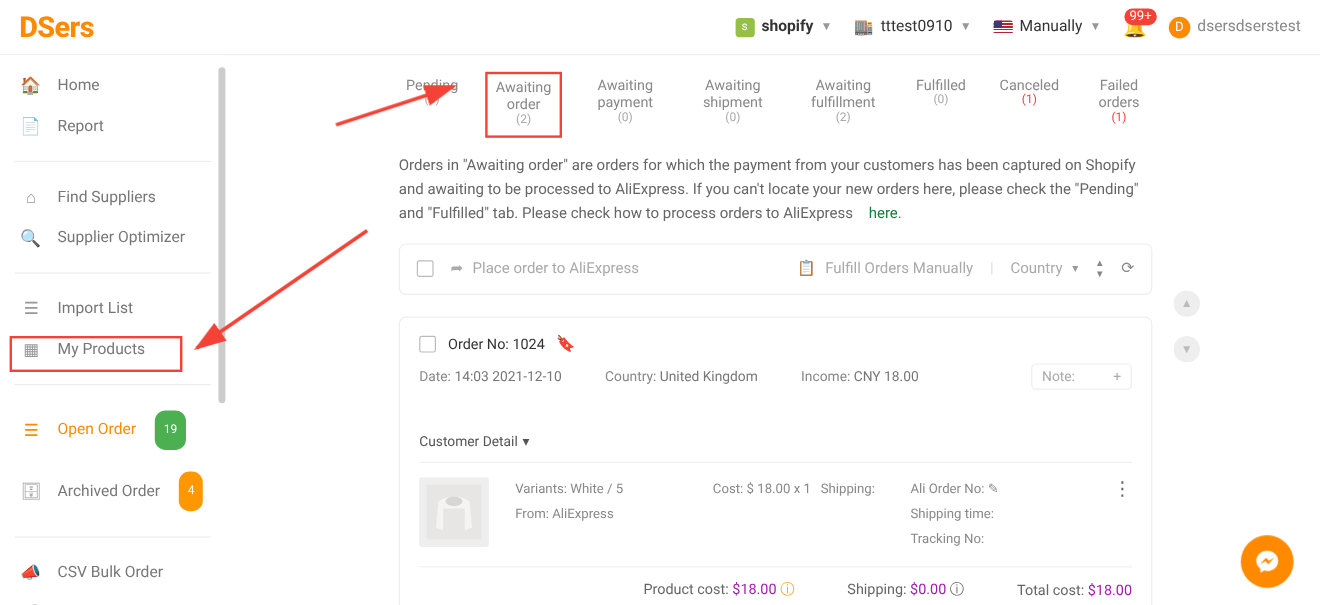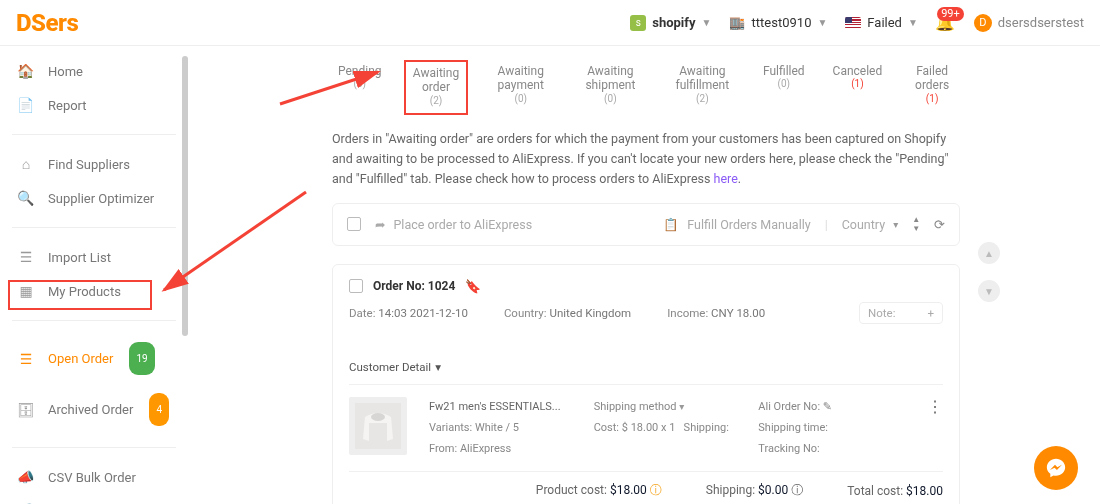--- a/index.html
+++ b/index.html
@@ -39,48 +39,48 @@
 
 
 .tabs { display: flex; gap: 16px; margin-bottom: 14px; font-size: 12px; color: #888; flex-wrap:nowrap; }
 .tab { text-align: center; padding: 4px 6px 6px; cursor: pointer; line-height: 1.2; position:relative;}
 .tab .tab-count { font-size: 10px; color: #aaa; }
 .tab.active { border: 2px solid #f44336; }
 .tab.canceled .tab-count, .tab.failed .tab-count { color: #f44336; }
 
 
 .desc { font-size: 12.5px; color: #666; line-height: 1.6; margin-bottom: 14px; }
-.desc a { color: #8b5cf6; text-decoration: none; }
+.desc a { color: #15803d; text-decoration: none; margin-left: 10px; }
 
 
 .list-toolbar { border: 1px solid #eee; border-radius: 6px; display: flex; align-items: center; padding: 12px 14px; margin-bottom: 18px; gap: 14px; color: #aaa; font-size: 12.5px; }
 .checkbox { width: 14px; height: 14px; border: 1.5px solid #bbb; border-radius: 2px; flex-shrink:0; }
 .toolbar-spacer { flex:1; }
 .tool-link { display:flex; align-items:center; gap:8px; }
 .stepper { display:flex; flex-direction:column; font-size:8px; color:#888; line-height:1; gap:1px;}
 .refresh-icon { font-size: 13px; color:#888; }
 
 
 .order-card { border: 1px solid #eee; border-radius: 6px; padding: 14px 16px 14px; margin-bottom: 18px; font-size: 12px; }
 .order-header { display: flex; align-items: center; gap: 10px; margin-bottom: 8px; }
-.order-no { font-weight: 700; color: #333; text-align: center; }
+.order-no { font-weight: 400; color: #333; text-align: center; }
 .bookmark { color: #999; font-size: 13px; }
 .order-meta { display: flex; gap: 36px; color: #777; font-size: 11.5px; margin-bottom: 10px; flex-wrap:wrap; align-items:center;}
 .order-meta .label { color: #888; }
 .note-box { border: 1px solid #eee; border-radius: 4px; padding: 3px 8px; display: flex; align-items: flex-end; gap: 32px; color:#aaa; }
 .customer-link { color:#555; display:flex; align-items:center; gap:4px; }
 .order-row { border-top: 1px solid #f0f0f0; padding-top: 12px; display: grid; grid-template-columns: 68px 1fr 1fr 1fr 20px; gap: 12px; font-size: 11px; color:#888; align-items: start; }
 .thumb { width: 58px; height: 58px; background: #eee; border-radius: 2px; position: relative; display:flex; align-items:center; justify-content:center; overflow:hidden;}
 .thumb svg { width: 46px; height:46px; }
 .row-col { line-height: 1.9; }
 .row-col .title { color: #666; }
 .more-dots { font-size: 16px; color: #666; text-align:right; }
 .order-totals { border-top: 1px solid #f0f0f0; margin-top: 12px; padding-top: 10px; display: flex; justify-content: flex-end; gap: 44px; align-items: center; font-size: 12px; color:#666;}
 .order-totals .label { color:#666; }
-.order-totals .val { color:#0f172a; }
+.order-totals .val { color:#a21caf; }
 .warn-icon { color:#f5a623; }
 
 
 .float-btn { position: absolute; right: 100px; width: 22px; height: 22px; border-radius: 50%; background: #eee; color:#bbb; display:flex; align-items:center; justify-content:center; font-size:10px;}
 .float-up { top: 242px; }
 .float-down { top: 280px; }
 .chat-bubble { position: absolute; right: 22px; bottom: 14px; width: 44px; height: 44px; border-radius: 50%; background: #ff8a00; display:flex; align-items:center; justify-content:center;}
 .chat-bubble svg { width:22px; height:22px; }
 
 
@@ -97,21 +97,21 @@
       <span class="shop-label">shopify</span>
       <span class="dropdown-caret">▼</span>
     </div>
     <div class="store-selector">
       <span>🏬</span>
       <span>tttest0910</span>
       <span class="dropdown-caret">▼</span>
     </div>
     <div class="store-selector">
       <span class="flag"></span>
-      <span>Failed</span>
+      <span>Manually</span>
       <span class="dropdown-caret">▼</span>
     </div>
     <div class="bell">
       <span>🔔</span>
       <span class="badge">99+</span>
     </div>
     <div class="user-area">
       <span class="avatar">D</span>
       <span>dsersdserstest</span>
     </div>
@@ -268,26 +268,24 @@
 
     <div class="order-row">
       <div class="thumb">
         <svg viewBox="0 0 46 46">
             <rect x="0" y="0" width="46" height="46" fill="#e8e6e4"></rect>
             <path d="M10 14 Q23 6 36 14 L38 36 L32 38 L32 20 L14 20 L14 38 L8 36 Z" fill="#f6f4f2"></path>
             <ellipse cx="23" cy="14" rx="7" ry="4" fill="#d8d6d4"></ellipse>
           </svg>
       </div>
       <div class="row-col">
-        <div class="title">Fw21 men's ESSENTIALS...</div>
         <div><span>Variants: </span><span>White / 5</span></div>
         <div><span>From: </span><span>AliExpress</span></div>
       </div>
       <div class="row-col">
-        <div><span>Shipping method</span> <span class="dropdown-caret">▾</span></div>
         <div><span>Cost: </span><span>$ 18.00 x 1</span>&nbsp;&nbsp;&nbsp;<span>Shipping:</span></div>
       </div>
       <div class="row-col">
         <div><span>Ali Order No:</span> <span>✎</span></div>
         <div>Shipping time:</div>
         <div>Tracking No:</div>
       </div>
       <div class="more-dots">⋮</div>
     </div>
 

